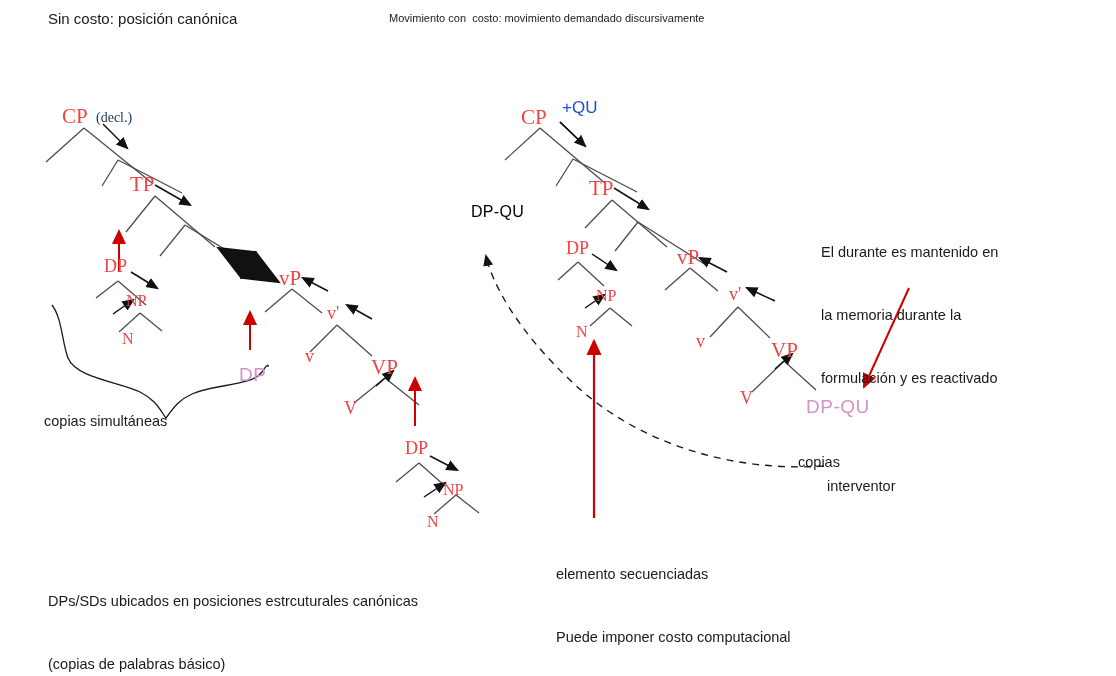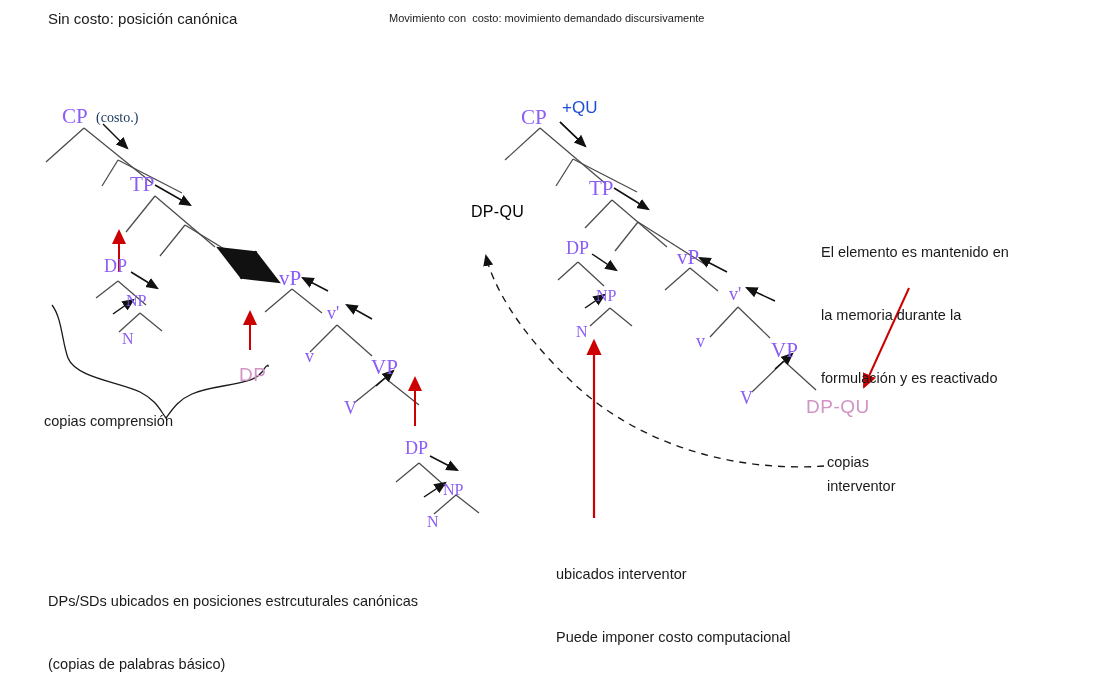--- a/index.html
+++ b/index.html
@@ -27,21 +27,21 @@
     position: absolute;
     font-family: "Liberation Sans", sans-serif;
     font-size: 14.5px;
     color: #1a1a1a;
     line-height: 21px;
     white-space: pre;
   }
   .node {
     position: absolute;
     font-family: "Liberation Serif", serif;
-    color: #8b5cf6;
+    color: #ef4444;
     white-space: pre;
   }
   .node-lg { font-size: 21px; }
   .node-md { font-size: 18px; }
   .node-sm { font-size: 16px; }
   .small-note {
     position: absolute;
     font-family: "Liberation Serif", serif;
     font-size: 14px;
     color: #17365d;
@@ -204,68 +204,68 @@
                C 740,472 640,448 570,380
                C 515,328 492,282 486,256" marker-end="url(#dashArrow)"></path>
     </g>
 
     <g stroke="#cc0000" stroke-width="2" fill="none">
       <path d="M909,288 L864,387" marker-end="url(#redArrow)"></path>
     </g>
   </svg>
 
   <div class="node node-lg" style="left:62px; top:104px;">CP</div>
-  <div class="small-note" style="left:96px; top:110px;">(costo.)</div>
+  <div class="small-note" style="left:96px; top:110px;">(decl.)</div>
   <div class="node node-lg" style="left:130px; top:172px;">TP</div>
   <div class="node node-md" style="left:104px; top:256px;">DP</div>
   <div class="node node-sm" style="left:126px; top:292px;">NP</div>
   <div class="node node-sm" style="left:122px; top:330px;">N</div>
   <div class="node node-lg" style="left:279px; top:266px;">vP</div>
   <div class="node node-md" style="left:327px; top:303px;">v'</div>
   <div class="node node-md" style="left:305px; top:346px;">v</div>
   <div class="node node-lg" style="left:371px; top:355px;">VP</div>
   <div class="node node-md" style="left:344px; top:398px;">V</div>
   <div class="node node-md" style="left:405px; top:438px;">DP</div>
   <div class="node node-sm" style="left:443px; top:481px;">NP</div>
   <div class="node node-sm" style="left:427px; top:513px;">N</div>
 
   <div class="pink" style="left:239px; top:364px;">DP</div>
 
-  <div class="txt" style="left:44px; top:411px;">copias comprensión</div>
+  <div class="txt" style="left:44px; top:411px;">copias simultáneas</div>
 
   <div class="node node-lg" style="left:521px; top:105px;">CP</div>
   <div class="qu-label" style="left:562px; top:98px;">+QU</div>
   <div class="node node-lg" style="left:589px; top:176px;">TP</div>
   <div class="node node-md" style="left:566px; top:238px;">DP</div>
   <div class="node node-sm" style="left:596px; top:287px;">NP</div>
   <div class="node node-sm" style="left:576px; top:323px;">N</div>
   <div class="node node-lg" style="left:677px; top:245px;">vP</div>
   <div class="node node-md" style="left:729px; top:284px;">v'</div>
   <div class="node node-md" style="left:696px; top:331px;">v</div>
   <div class="node node-lg" style="left:771px; top:338px;">VP</div>
   <div class="node node-md" style="left:740px; top:388px;">V</div>
 
   <div class="blk-label" style="left:471px; top:203px;">DP-QU</div>
 
   <div class="pink" style="left:806px; top:396px;">DP-QU</div>
 
-  <div class="txt" style="left:827px; top:452px;">copias</div>
+  <div class="txt" style="left:798px; top:452px;">copias</div>
   <div class="txt" style="left:827px; top:476px;">interventor</div>
 
   <div class="txt" style="left:821px; top:200px;">
-    <div>El elemento es mantenido en</div>
+    <div>El durante es mantenido en</div>
     <div>la memoria durante la</div>
     <div>formulación y es reactivado</div>
   </div>
 
   <div class="txt" style="left:48px; top:549px;">
     <div>DPs/SDs ubicados en posiciones estrcuturales canónicas</div>
     <div>(copias de palabras básico)</div>
     
   </div>
 
   <div class="txt" style="left:556px; top:522px;">
-    <div>ubicados interventor</div>
+    <div>elemento secuenciadas</div>
     <div>Puede imponer costo computacional</div>
     
   </div>
 
 </div>
 
 </body></html>

